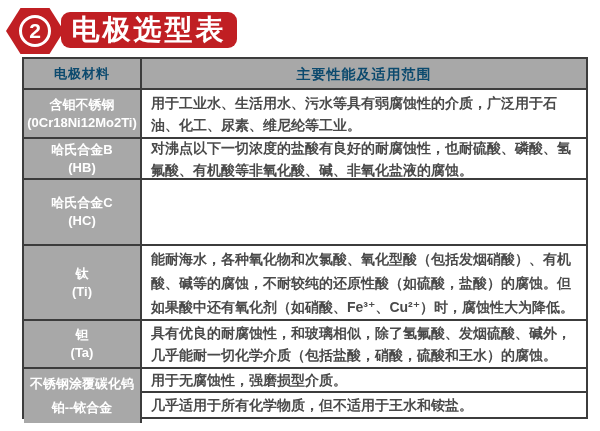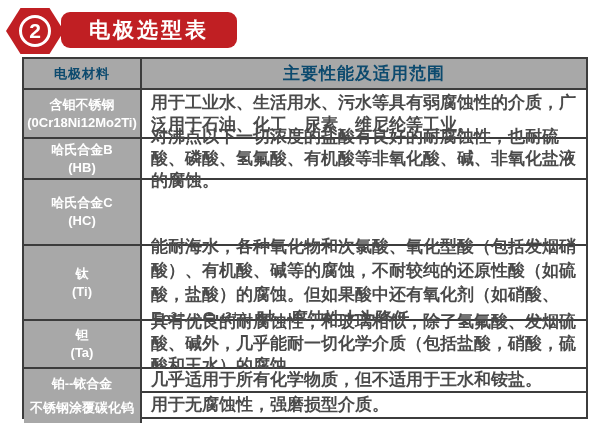--- a/index.html
+++ b/index.html
@@ -16,41 +16,41 @@
   }
   .hex-circle {
     width: 32px; height: 32px; border-radius: 50%;
     border: 3px solid #ffffff; background: #c01f23;
     color: #ffffff; font-weight: bold; font-size: 21px;
     display: flex; align-items: center; justify-content: center;
   }
   .title-banner {
     position: absolute; left: 61px; top: 12px; width: 176px; height: 36px;
     background: #c01f23; border-radius: 9px;
-    color: #ffffff; font-weight: bold; font-size: 21px; letter-spacing: 3px;
+    color: #ffffff; font-weight: bold; font-size: 28px; letter-spacing: 3px;
     display: flex; align-items: center; justify-content: center;
   }
 
   
   .spec-table {
     position: absolute; left: 22px; top: 57px; width: 566px;
     border: 2px solid #3c3c3c; background: #ffffff;
   }
   .t-row { display: flex; border-bottom: 2px solid #3c3c3c; }
   .t-row:last-child { border-bottom: none; }
   .cell-left {
     width: 118px; flex: 0 0 118px;
     background: #a8a8a8; color: #ffffff;
     font-weight: bold; font-size: 13px; line-height: 1.35;
     display: flex; flex-direction: column; align-items: center; justify-content: center;
     text-align: center; border-right: 2px solid #3c3c3c; padding: 15px 2px;
   }
   .cell-right {
     flex: 1; background: #ffffff; color: #4a4a4a;
-    font-weight: bold; font-size: 17px; line-height: 22px;
+    font-weight: bold; font-size: 14px; line-height: 22px;
     display: flex; align-items: center; padding: 2px 10px 2px 9px;
   }
   .t-row.header { height: 31px; }
   .t-row.header .cell-left, .t-row.header .cell-right {
     background: #a8a8a8; color: #0c4a6e; justify-content: center;
     letter-spacing: 1px; padding: 12px;
   }
   .r0 { height: 49px; } .r1 { height: 41px; } .r2 { height: 66px; }
   .r3 { height: 75px; } .r3 .cell-right { line-height: 24px; }
   .r4 { height: 48px; } .r5 { height: 24px; } .r6 { height: 24px; }
@@ -105,28 +105,28 @@
     </div>
 
     <div class="t-row r4">
       <div class="cell-left">
         <span>钽</span>
         <span>(Ta)</span>
       </div>
       <div class="cell-right">具有优良的耐腐蚀性，和玻璃相似，除了氢氟酸、发烟硫酸、碱外，几乎能耐一切化学介质（包括盐酸，硝酸，硫酸和王水）的腐蚀。</div>
     </div>
 
+    <div class="t-row r5">
+      <div class="cell-left">
+        <span>不锈钢涂覆碳化钨</span>
+      </div>
+      <div class="cell-right">用于无腐蚀性，强磨损型介质。</div>
+    </div>
+
     <div class="t-row r6">
       <div class="cell-left">
         <span>铂--铱合金</span>
       </div>
       <div class="cell-right">几乎适用于所有化学物质，但不适用于王水和铵盐。</div>
     </div>
 
-    <div class="t-row r5">
-      <div class="cell-left">
-        <span>不锈钢涂覆碳化钨</span>
-      </div>
-      <div class="cell-right">用于无腐蚀性，强磨损型介质。</div>
-    </div>
-
   </div>
 </div>
 
 </body></html>

